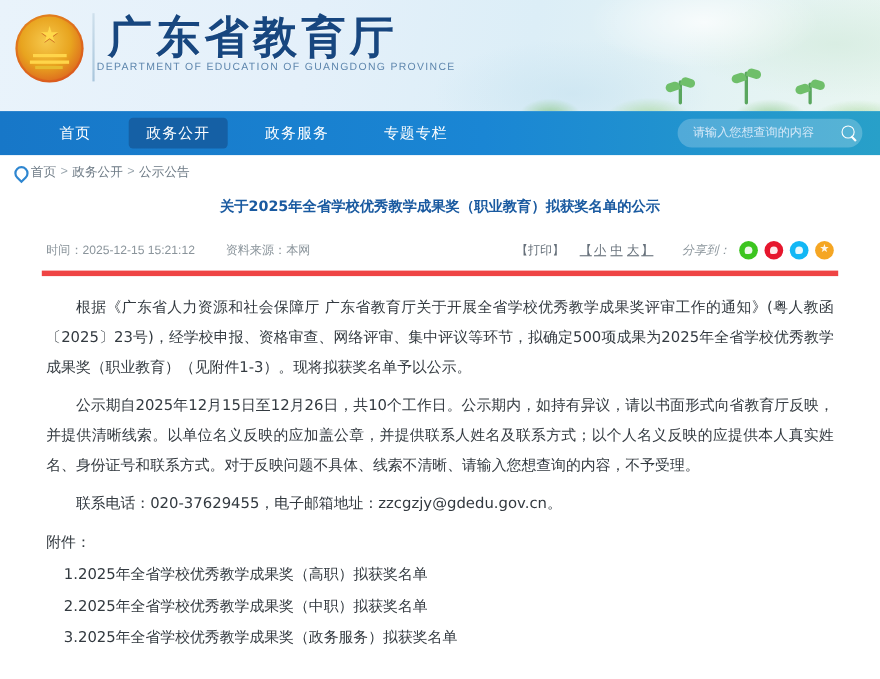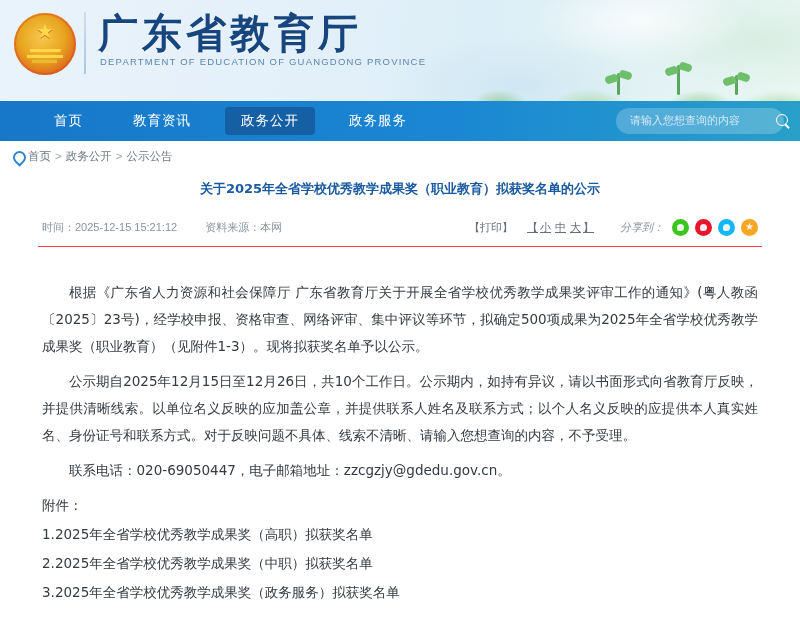--- a/index.html
+++ b/index.html
@@ -52,21 +52,21 @@
     background: linear-gradient(#cfe0ec, #a9c6dc);
   }
   .site-title {
     position: absolute; left: 98px; top: 6px;
     font-family: "DejaVu Sans", "Liberation Sans", sans-serif;
     font-size: 40px; font-weight: bold; letter-spacing: 4px;
     color: #17467f;
     text-shadow: 0 1px 0 rgba(255,255,255,.6);
   }
   .site-sub {
-    position: absolute; left: 100px; top: 56px;
+    position: absolute; left: 88px; top: 56px;
     font-size: 9.5px; letter-spacing: 1.2px; color: #5e86ad;
     font-family: "Liberation Sans", sans-serif;
   }
   .grass {
     position: absolute; right: 0; bottom: 0; width: 330px; height: 48px;
     background:
       radial-gradient(ellipse 40px 22px at 30px 52px, #8fc98a, rgba(143,201,138,0) 70%),
       radial-gradient(ellipse 55px 26px at 120px 54px, #a8d79a, rgba(168,215,154,0) 70%),
       radial-gradient(ellipse 48px 24px at 230px 54px, #8fc98a, rgba(143,201,138,0) 70%),
       radial-gradient(ellipse 60px 26px at 310px 56px, #a8d79a, rgba(168,215,154,0) 70%);
@@ -94,21 +94,21 @@
   }
   .nav-item.active { background: #1560a5; }
   .search {
     position: absolute; right: 16px; top: 7px;
     width: 168px; height: 26px; border-radius: 13px;
     background: rgba(255,255,255,.22);
     display: flex; align-items: center; padding: 0 8px 0 14px;
   }
   .search input {
     flex: 1; border: none; outline: none; background: transparent;
-    color: #eaf4ff; font-size: 11px; font-family: Liberation Mono, monospace;
+    color: #eaf4ff; font-size: 11px; font-family: Liberation Serif, serif;
   }
   .search input::placeholder { color: #d5e8f8; }
   .search-icon { width: 15px; height: 15px; position: relative; flex: 0 0 15px; }
   .search-icon::before {
     content:""; position:absolute; left:0; top:0; width: 10px; height: 10px;
     border: 1.6px solid #fff; border-radius: 50%;
   }
   .search-icon::after {
     content:""; position:absolute; left:9px; top:9px; width: 6px; height: 1.6px;
     background:#fff; transform: rotate(45deg); transform-origin: left center;
@@ -130,21 +130,21 @@
 
   
   .article { padding: 0 38px; }
   .title {
     text-align: center; color: #1a5aa0; font-weight: bold;
     font-size: 13px; line-height: 1.5; padding: 8px 10px 14px;
     font-family: "DejaVu Sans", "Liberation Sans", sans-serif;
   }
   .meta {
     display: flex; align-items: center; font-size: 11px; color: #8a949b;
-    border-bottom: 1px solid #ef4444; padding: 6px 4px 10px;
+    border-bottom: 5px solid #ef4444; padding: 6px 4px 10px;
   }
   .meta .m-time { margin-right: 28px; }
   .meta .spacer { flex: 1; }
   .meta .print { margin-right: 14px; color: #66707a; }
   .meta .fontsize { color: #66707a; margin-right: 26px; text-decoration: underline; }
   .meta .fontsize b { font-weight: normal; margin: 0 2px; }
   .meta .share-label { color: #8a949b; margin-right: 8px; font-style: italic; }
   .share-icons { display: flex; gap: 6px; }
   .sicon { width: 17px; height: 17px; border-radius: 50%; display:inline-block; position: relative; }
   .sicon.wechat { background: #3cc51f; }
@@ -159,24 +159,23 @@
   .sicon.star::after {
     content: "★"; width: auto; height: auto; background: none; border-radius: 0;
     margin: 0; transform: translate(-50%, -52%); color: #fff; font-size: 10px; line-height: 1;
   }
 
   .body { padding: 16px 4px 0; }
   .body p {
     font-size: 13.5px; color: #333a40; line-height: 2.0;
     text-align: justify; text-indent: 2em;
     font-family: "DejaVu Sans", "Liberation Sans", sans-serif;
-    margin-top: 16px;
   }
   .body p.noindent { text-indent: 0; }
-  .body p.attach-item { text-indent: 0; margin-top: 2px; }
+  .body p.attach-item { text-indent: 0; margin-top: 2px; margin-left: 16px; }
   .body .gap { margin-top: 8px; }
 </style>
 </head>
 <body>
 
 <div class="page">
 
   <div class="header">
     <div class="header-deco"></div>
     <div class="emblem"></div>
@@ -184,23 +183,23 @@
     <div class="site-title">广东省教育厅</div>
     <div class="site-sub">DEPARTMENT OF EDUCATION OF GUANGDONG PROVINCE</div>
     <div class="grass"></div>
     <div class="sprout" style="right:180px;height:22px;"></div>
     <div class="sprout" style="right:120px;height:30px;"></div>
     <div class="sprout" style="right:62px;height:20px;"></div>
   </div>
 
   <div class="nav">
     <div class="nav-item">首页</div>
-    <div class="nav-item">教育资讯</div>
     <div class="nav-item active">政务公开</div>
     <div class="nav-item">政务服务</div>
+    <div class="nav-item">专题专栏</div>
 
     <div class="search">
       <input type="text" placeholder="请输入您想查询的内容" style="">
       <span class="search-icon"></span>
     </div>
   </div>
 
   <div class="breadcrumb">
     <span class="loc-pin"></span>
     <a href="#">首页</a>
@@ -229,21 +228,21 @@
         <span class="sicon wechat"></span>
         <span class="sicon weibo"></span>
         <span class="sicon qq"></span>
         <span class="sicon star"></span>
       </span>
     </div>
 
     <div class="body">
       <p>根据《广东省人力资源和社会保障厅 广东省教育厅关于开展全省学校优秀教学成果奖评审工作的通知》(粤人教函〔2025〕23号)，经学校申报、资格审查、网络评审、集中评议等环节，拟确定500项成果为2025年全省学校优秀教学成果奖（职业教育）（见附件1-3）。现将拟获奖名单予以公示。</p>
       <p class="gap">公示期自2025年12月15日至12月26日，共10个工作日。公示期内，如持有异议，请以书面形式向省教育厅反映，并提供清晰线索。以单位名义反映的应加盖公章，并提供联系人姓名及联系方式；以个人名义反映的应提供本人真实姓名、身份证号和联系方式。对于反映问题不具体、线索不清晰、请输入您想查询的内容，不予受理。</p>
-      <p class="gap">联系电话：020-69050447，电子邮箱地址：zzcgzjy@gdedu.gov.cn。</p>
+      <p class="gap">联系电话：020-37629455，电子邮箱地址：zzcgzjy@gdedu.gov.cn。</p>
 
       <p class="noindent gap">附件：</p>
       <p class="attach-item">1.2025年全省学校优秀教学成果奖（高职）拟获奖名单</p>
       <p class="attach-item">2.2025年全省学校优秀教学成果奖（中职）拟获奖名单</p>
       <p class="attach-item">3.2025年全省学校优秀教学成果奖（政务服务）拟获奖名单</p>
 
     </div>
 
   </div>
 </div>

